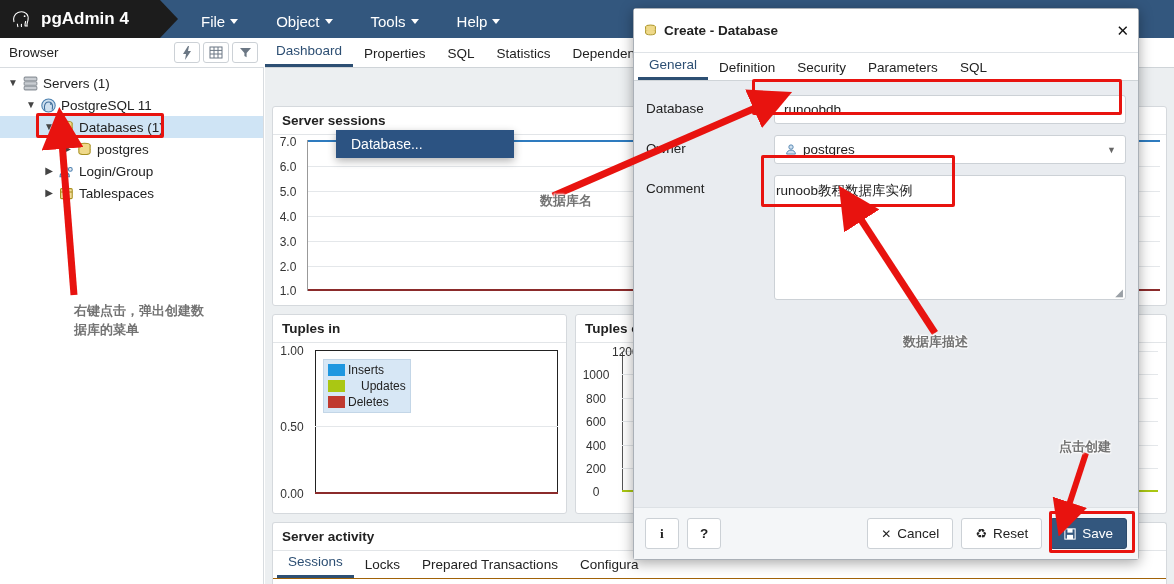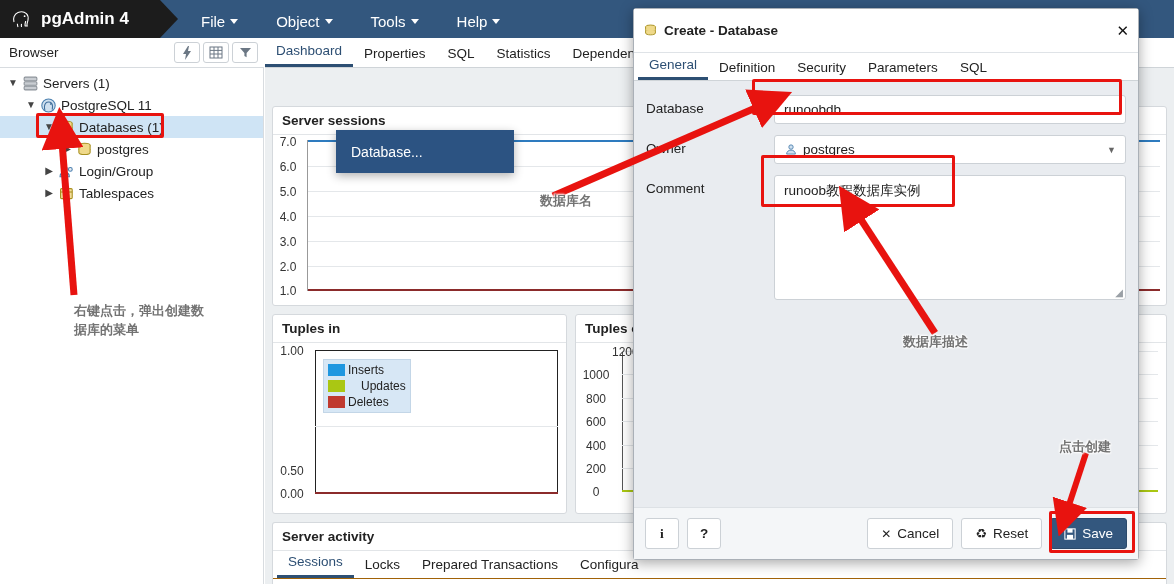--- a/index.html
+++ b/index.html
@@ -104,21 +104,21 @@
   .finput {
     flex: 1; height: 29px; background: #fff; border: 1px solid #ccd1d6; border-radius: 3px;
     display: flex; align-items: center; padding: 0 9px; font-size: 13.5px;
   }
   .fselect {
     flex: 1; height: 29px; background: #fff; border: 1px solid #ccd1d6; border-radius: 3px;
     display: flex; align-items: center; padding: 0 9px; font-size: 13.5px; gap: 5px;
   }
   .ftext {
     flex: 1; height: 125px; background: #fff; border: 1px solid #ccd1d6; border-radius: 3px;
-    padding: 6px 9px; font-size: 13.5px; position: relative;
+    padding: 6px 1px; font-size: 13.5px; position: relative;
   }
   .resize-grip { position: absolute; right: 2px; bottom: 1px; font-size: 10px; color: #9aa0a6; }
   .dlg-foot {
     height: 52px; background: #f4f6f8; border-top: 1px solid #dde1e5;
     display: flex; align-items: center; padding: 0 11px; gap: 8px;
   }
   .btn {
     height: 31px; border: 1px solid #ccd1d6; border-radius: 3px; background: #fff;
     display: flex; align-items: center; gap: 6px; padding: 0 13px; font-size: 13.5px; color: #222;
   }
@@ -131,21 +131,21 @@
     background: #fff; border: 1px solid #b9bec4; box-shadow: 0 3px 9px rgba(0,0,0,.3);
   }
   .ctxitem { height: 26px; display: flex; align-items: center; padding: 0 14px; font-size: 14px; }
   .ctxitem.hl { background: #2c5382; color: #fff; }
   .ctxarrow { margin-left: auto; font-size: 11px; }
   .ctxsep { height: 1px; background: #dfe2e5; margin: 3px 0; }
   .submenu {
     position: absolute; left: 336px; top: 130px; width: 178px;
     background: #2c5382; color: #fff; border: 1px solid #2c5382; box-shadow: 0 3px 9px rgba(0,0,0,.3);
   }
-  .subitem { height: 41px; display: flex; align-items: center; padding: 8px 14px; font-size: 14px; }
+  .subitem { height: 26px; display: flex; align-items: center; padding: 8px 14px; font-size: 14px; }
 
   
   .anno {
     position: absolute; color: #737373; font-weight: bold; font-size: 13px;
     line-height: 1.45; white-space: nowrap;
     text-shadow: 0 0 2px #fff, 0 0 3px #fff, 1px 1px 2px #fff, -1px -1px 2px #fff;
   }
   .hlbox { position: absolute; border: 3px solid #e8130f; border-radius: 2px; pointer-events: none; }
   svg.arrows { position: absolute; left: 0; top: 0; width: 1174px; height: 584px; pointer-events: none; }
 </style>
@@ -316,21 +316,21 @@
         </div>
       </div>
 
       <div class="card" style="position:absolute;left:7px;top:246px;width:295px;height:200px;">
         <div class="card-title">Tuples in</div>
         <div class="chart-wrap" style="position:relative;height:160px;">
           <div style="position:absolute;left:42px;top:7px;right:8px;bottom:9px;border:1px solid #222;"></div>
           <div class="grid-line" style="top:83px;left:42px;right:8px;"></div>
           <div style="position:absolute;left:42px;right:8px;bottom:9px;height:2px;background:#8b2b2b;"></div>
           <div class="axis-lbl" style="top:1px;left:0px;width:38px;">1.00</div>
-          <div class="axis-lbl" style="top:77px;left:0px;width:38px;margin-top:44px;">0.50</div>
+          <div class="axis-lbl" style="top:77px;left:0px;width:38px;">0.50</div>
           <div class="axis-lbl" style="top:144px;left:0px;width:38px;">0.00</div>
 
           <div style="position:absolute;left:50px;top:16px;background:#d7e7f5;border:1px solid #c3d6e7;padding:3px 4px;">
             <div style="display:flex;align-items:center;gap:3px;margin-bottom:2px;">
               <span style="width:17px;height:12px;background:#1f97e0;display:inline-block;"></span>
               <span style="font-size:12px;">Inserts</span>
             </div>
             <div style="display:flex;align-items:center;gap:16px;margin-bottom:2px;">
               <span style="width:17px;height:12px;background:#aac713;display:inline-block;"></span>
               <span style="font-size:12px;">Updates</span>

